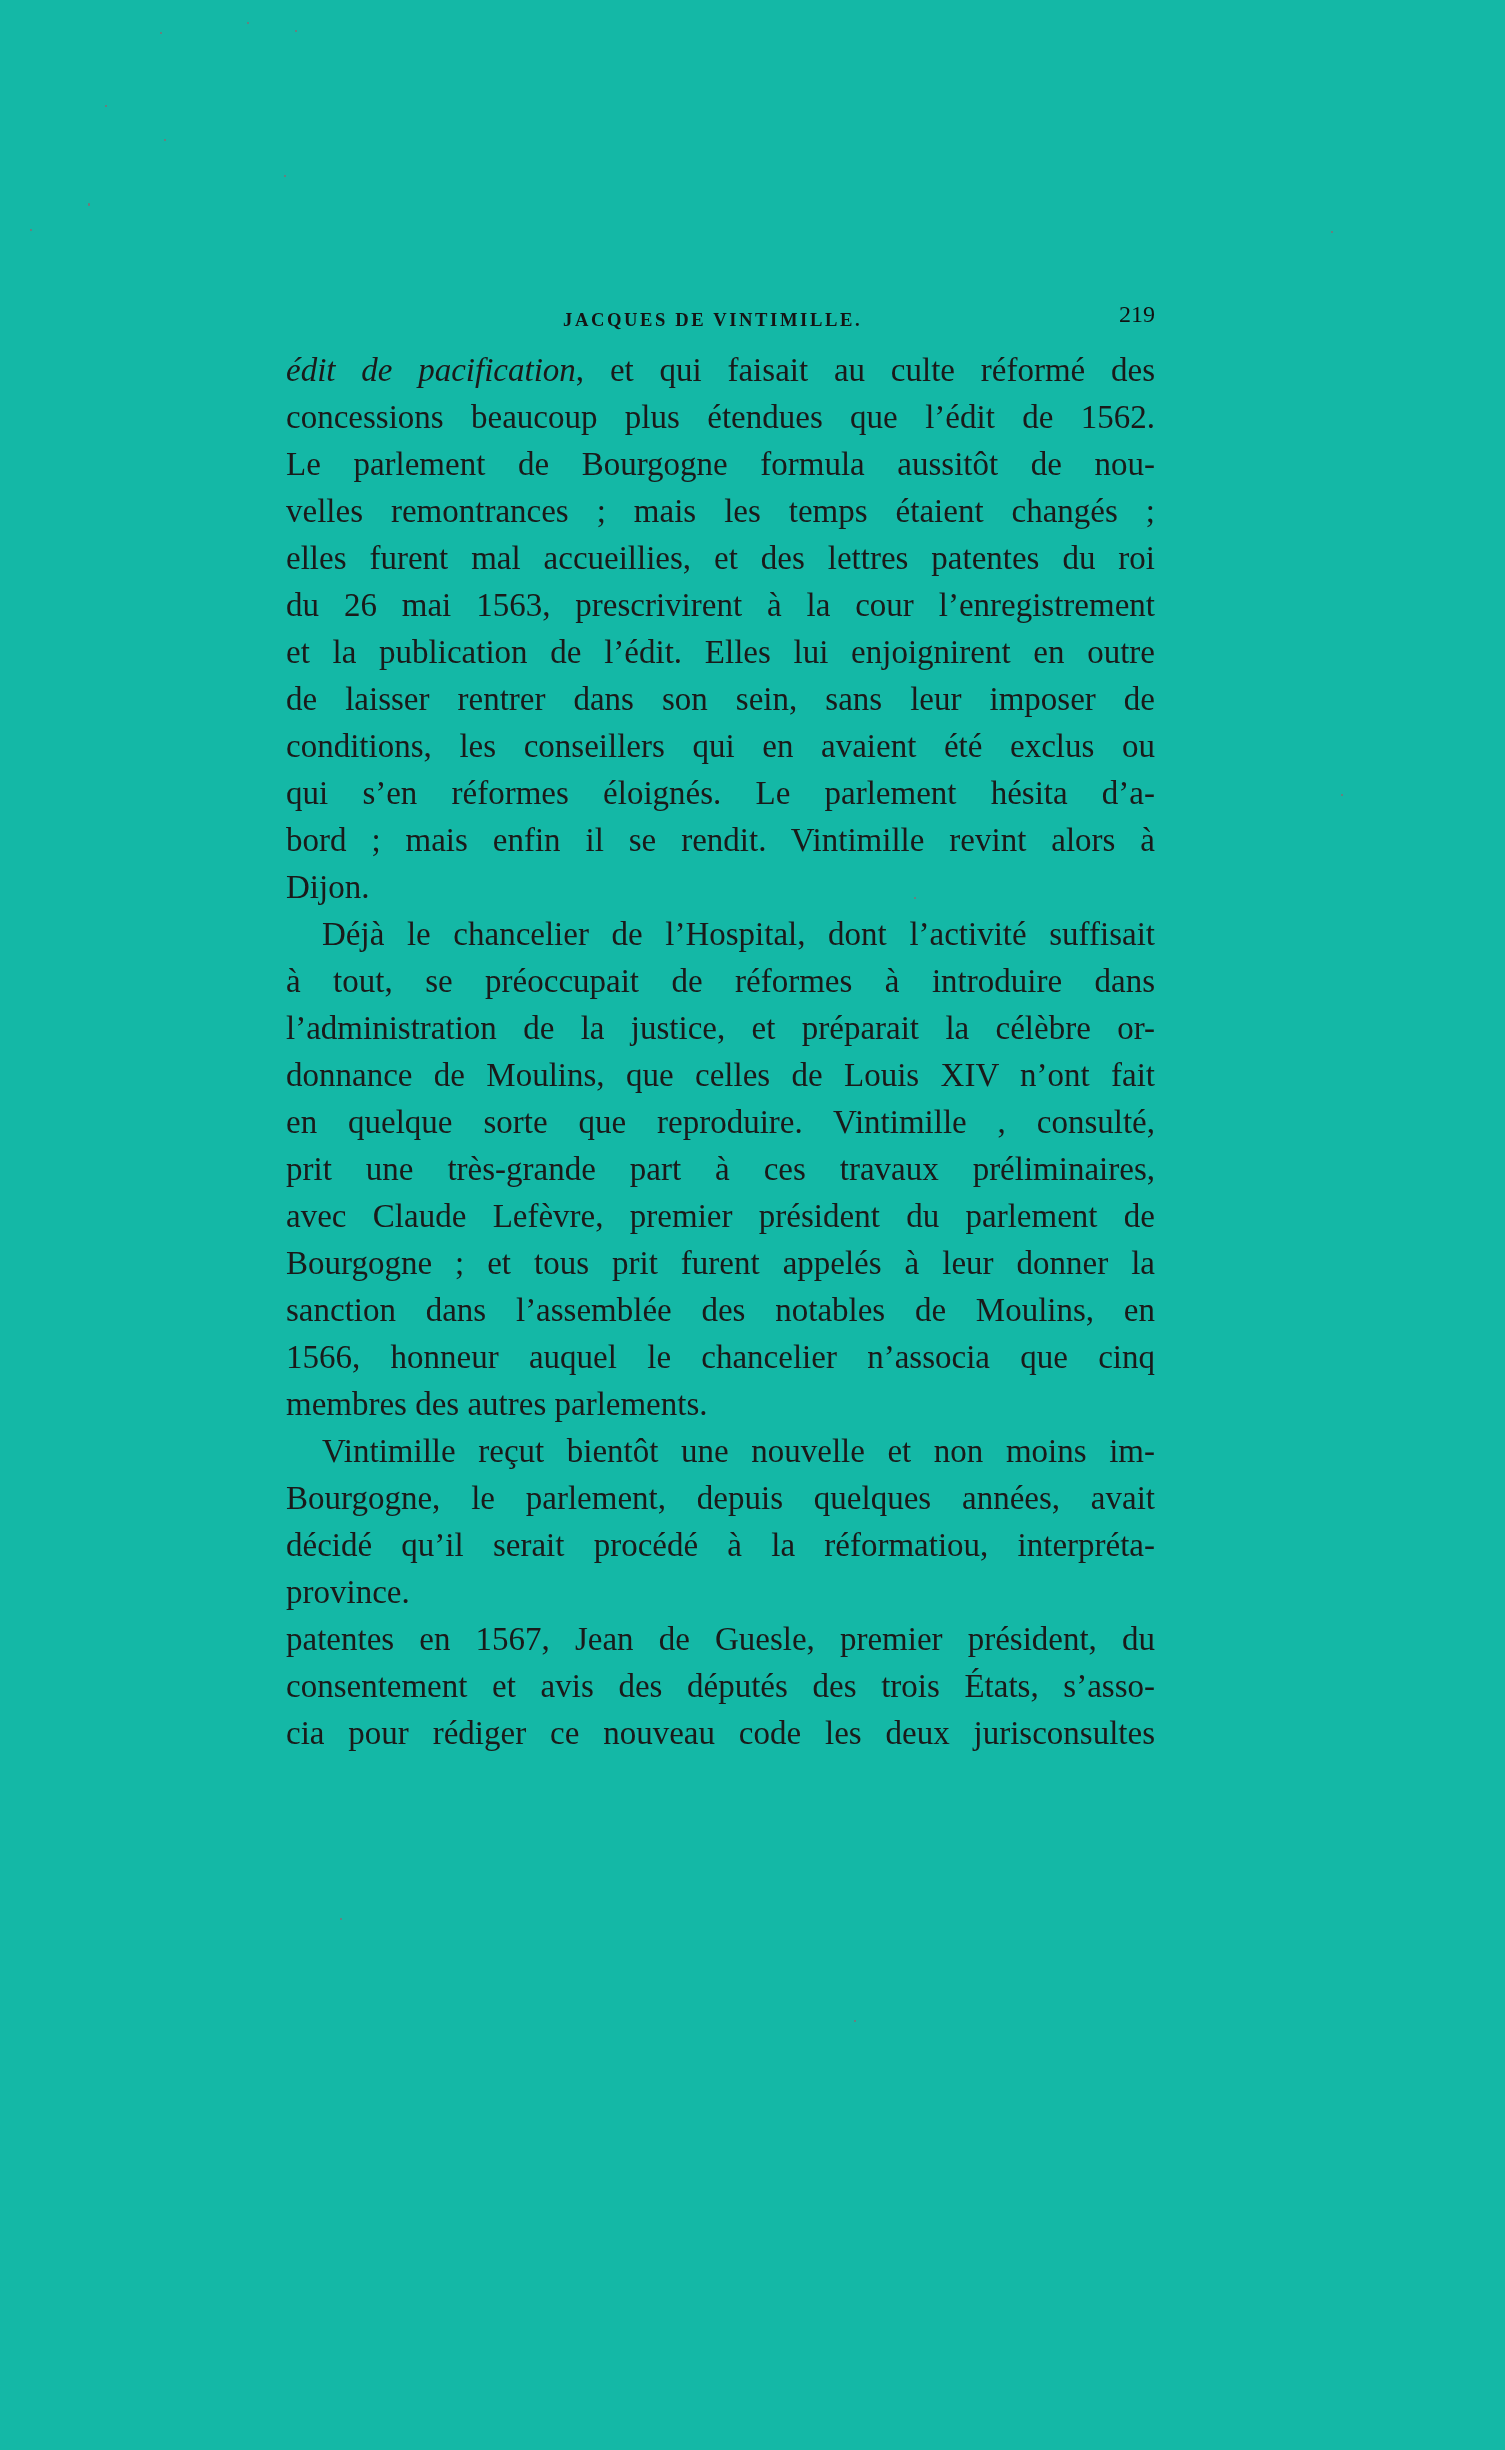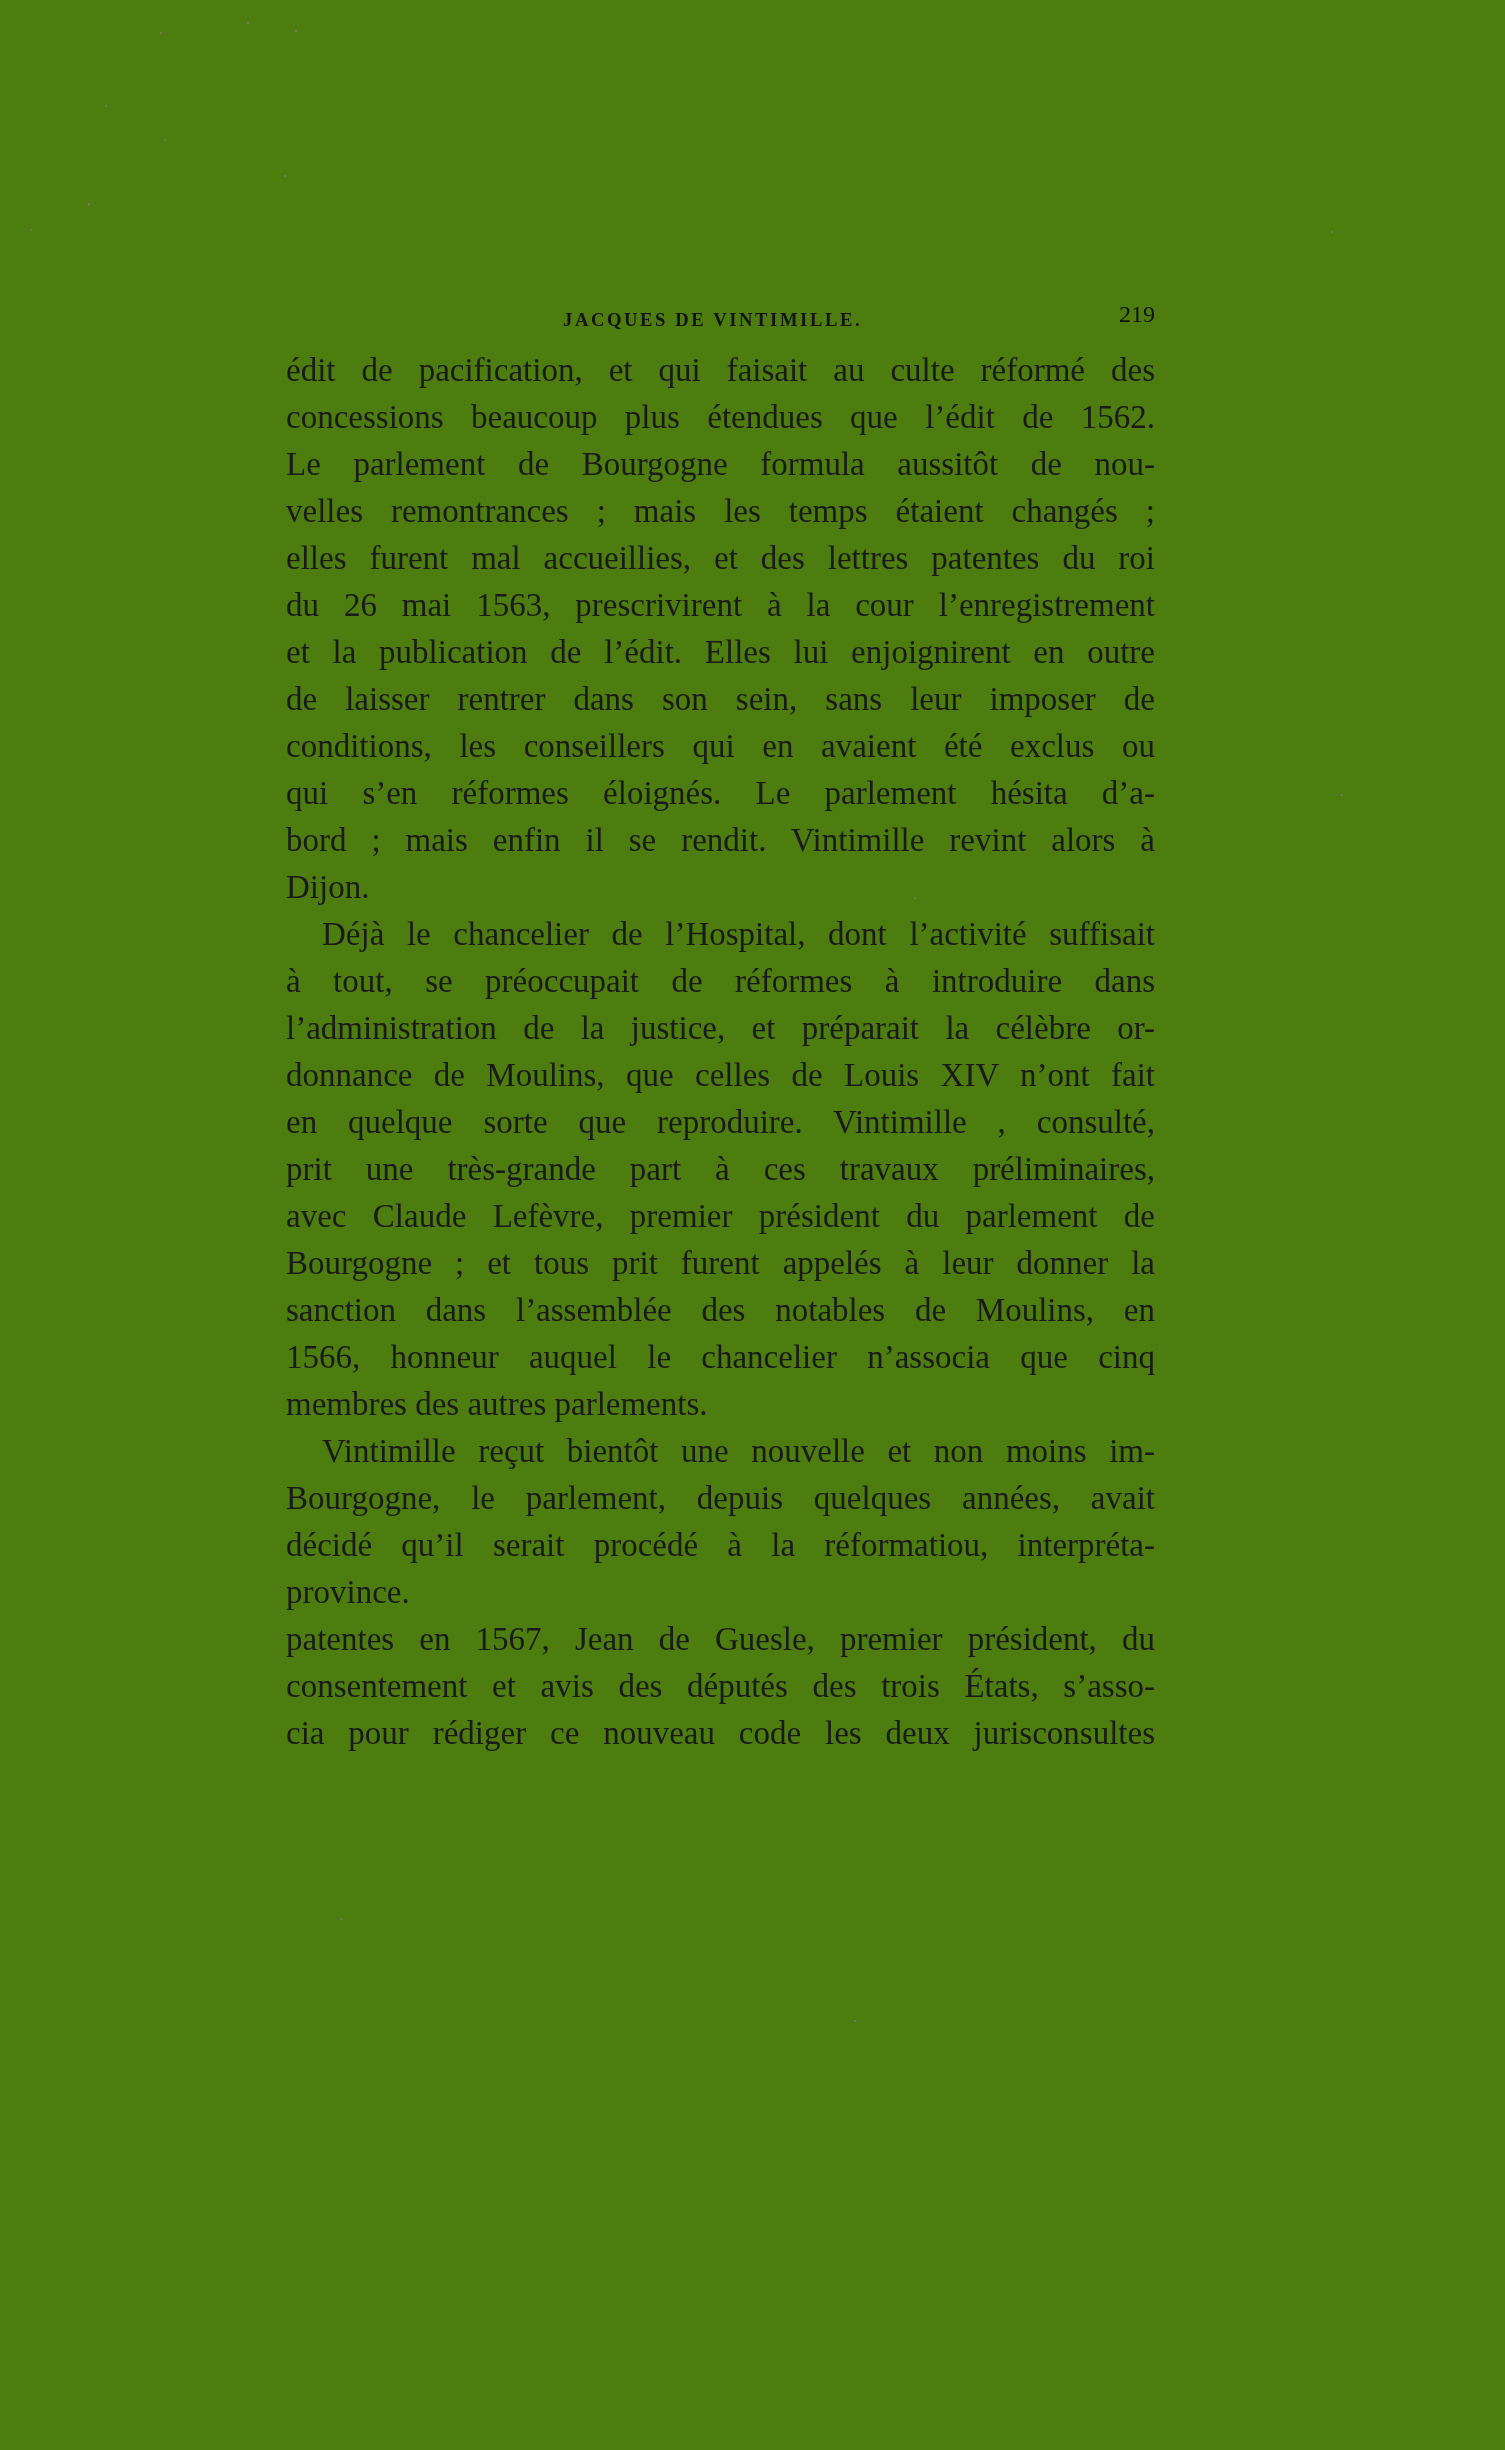--- a/index.html
+++ b/index.html
@@ -13,21 +13,21 @@
       position: relative;
       overflow: hidden;
       font-family: "Liberation Serif", "DejaVu Serif", serif;
       color: #1a1a1a;
     }
     .page {
       position: absolute;
       left: 0; top: 0;
       width: 1505px;
       height: 2450px;
-      background: #4d7c0f;
+      background: #14b8a6;
     }
     .running-head {
       position: absolute;
       left: 286px;
       top: 306px;
       width: 869px;
       height: 32px;
     }
     .running-title {
       position: absolute;
@@ -61,21 +61,21 @@
     .line {
       display: block;
       height: 47px;
       white-space: nowrap;
       text-align: justify;
       text-align-last: justify;
       overflow: visible;
     }
     .line.first { padding-left: 36px; }
     .line.last { text-align-last: left; }
-    .it { }
+    .it { font-style: italic; }
     .speck {
       position: absolute;
       width: 1.6px; height: 1.6px;
       background: #777;
       border-radius: 0.8px;
     }
   </style>
 </head>
 <body>
 

